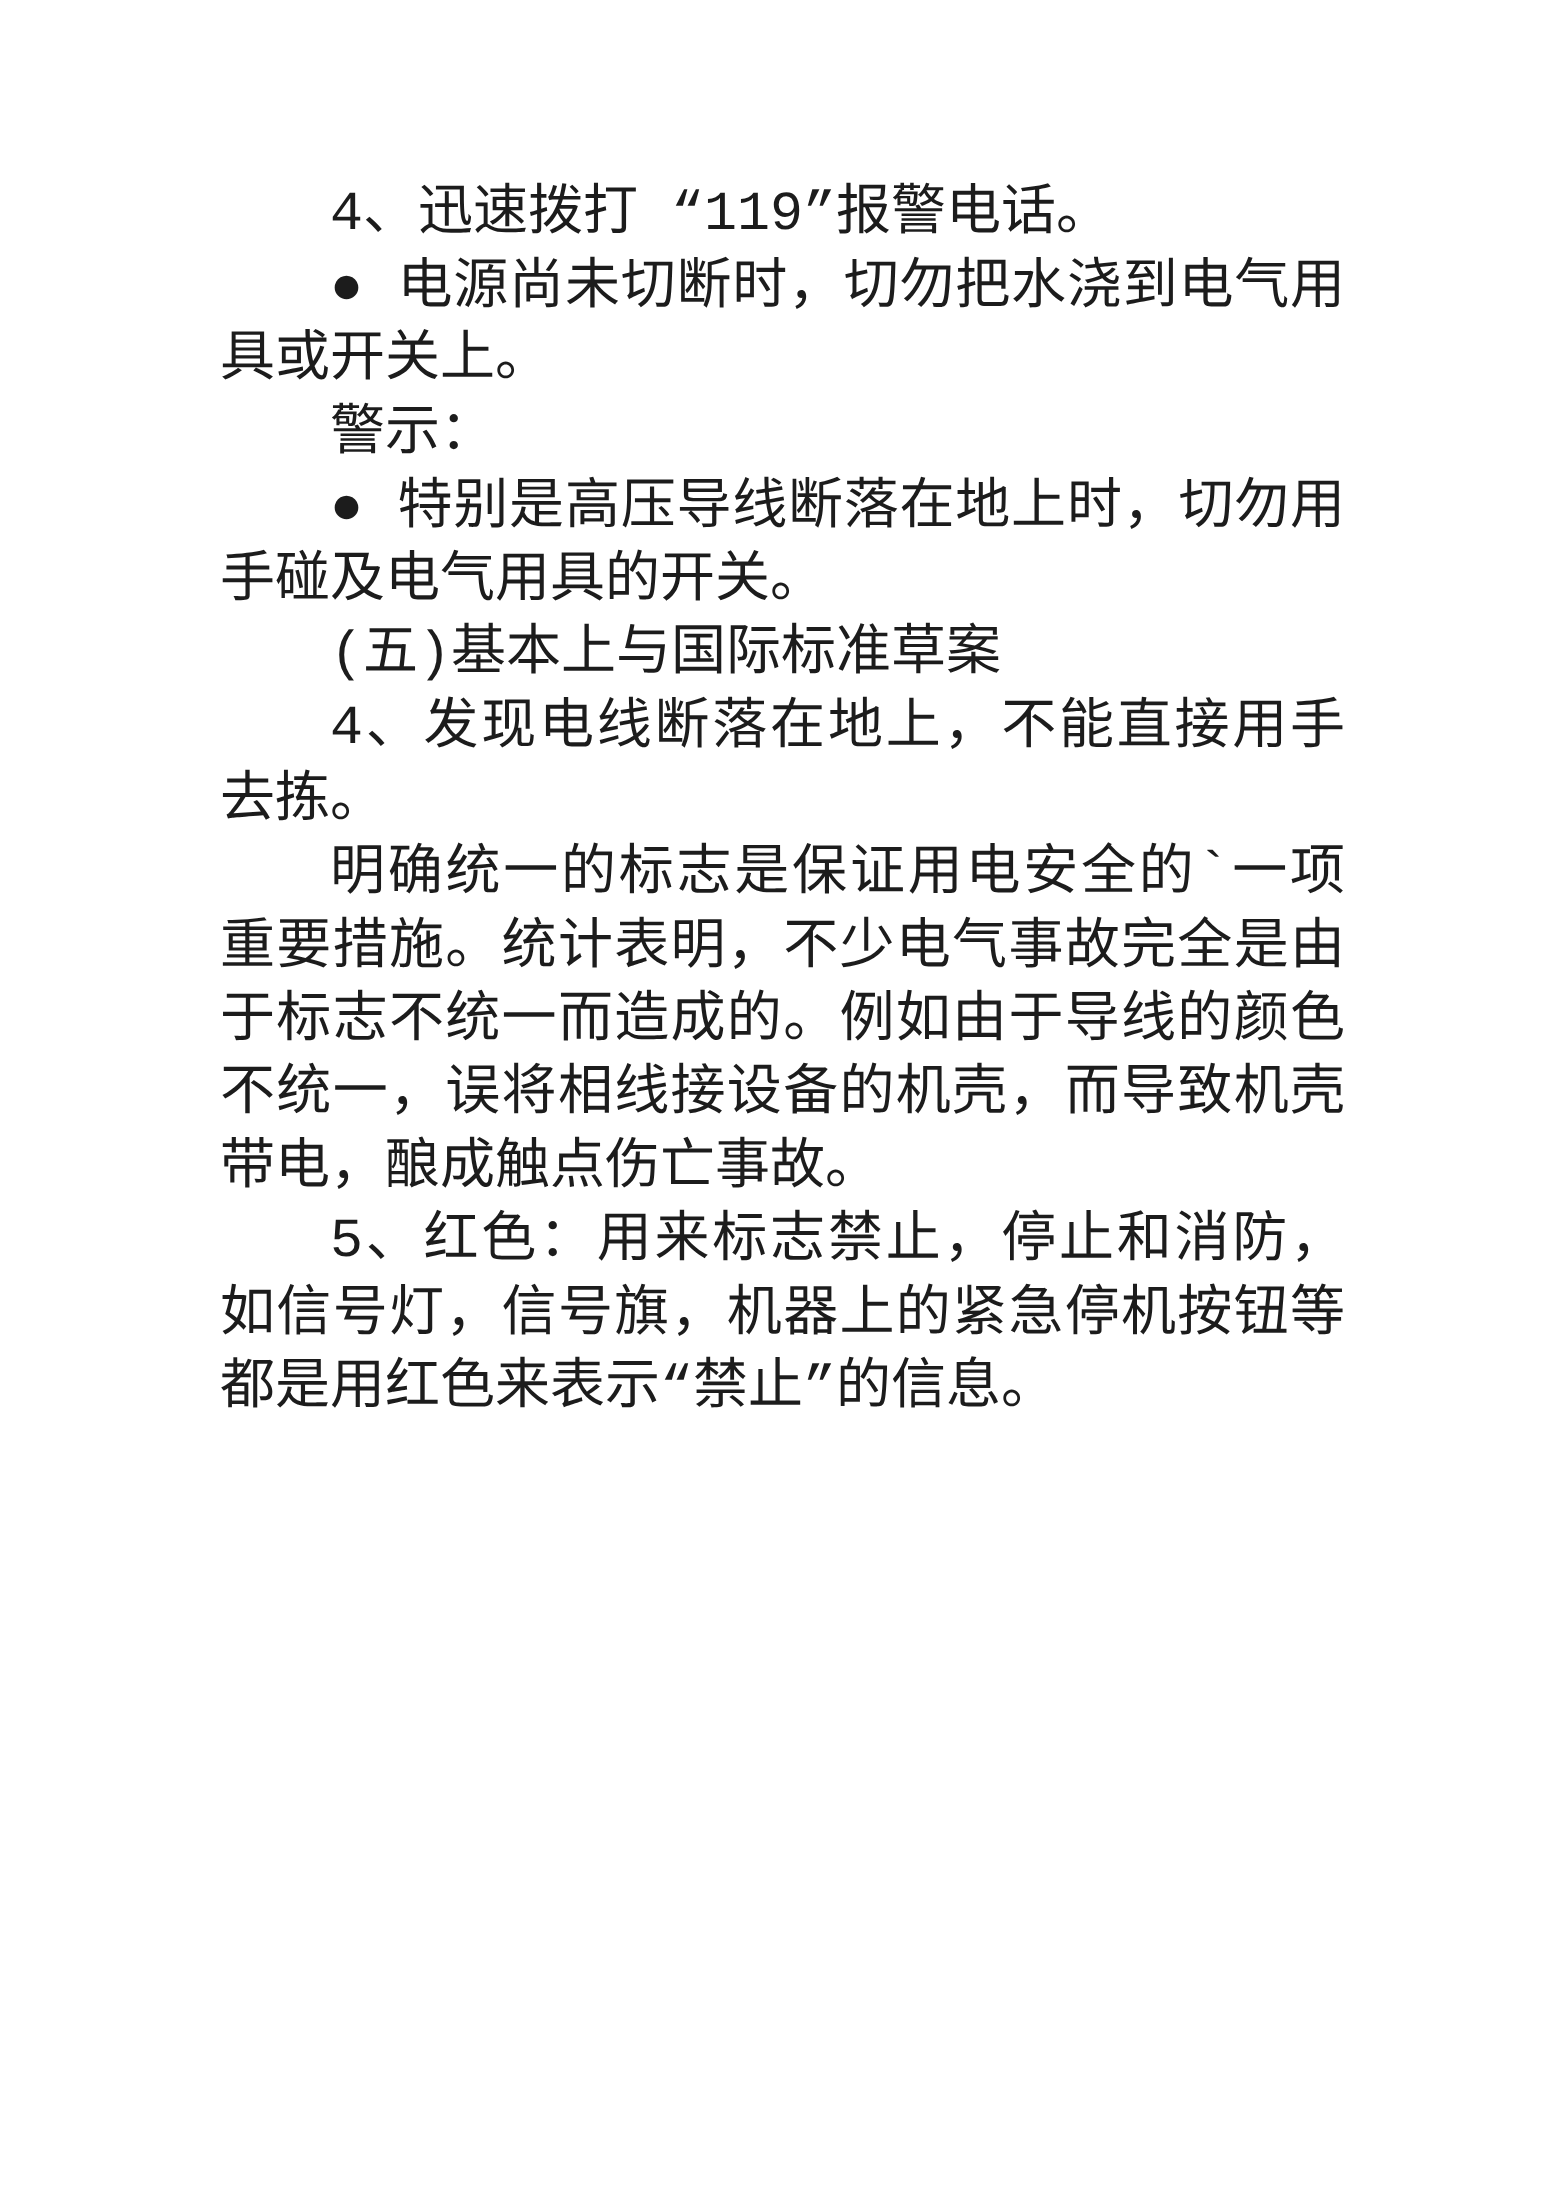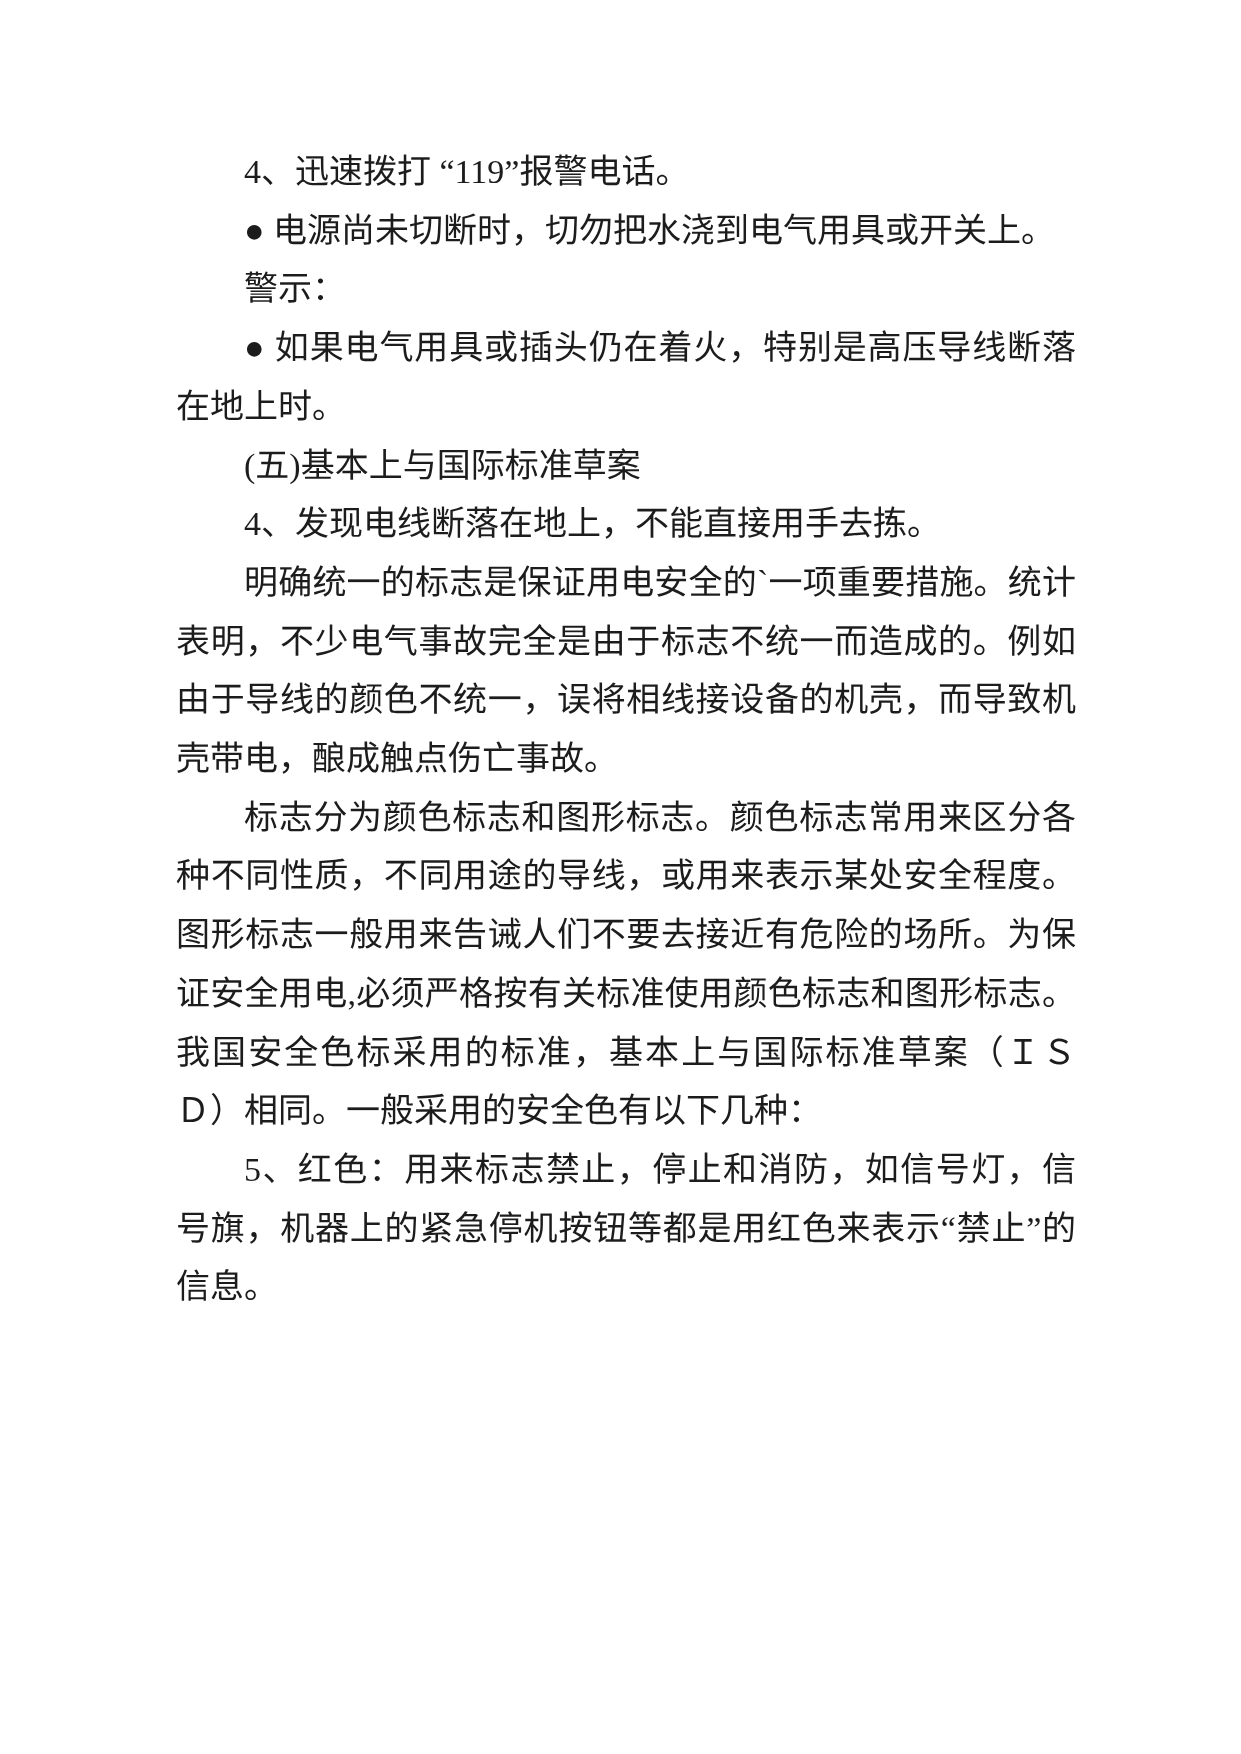--- a/index.html
+++ b/index.html
@@ -12,42 +12,41 @@
     width: 1241px;
     height: 1754px;
     background: #ffffff;
     overflow: hidden;
   }
   .doc {
     position: absolute;
     left: 176px;
     top: 143px;
     width: 900px;
-    font-family: Liberation Serif, serif;
-    font-size: 34px;
+    font-family: Liberation Mono, monospace;
+    font-size: 44px;
     line-height: 58.7px;
     color: #1c1c1c;
     text-align: justify;
     text-justify: inter-ideograph;
   }
   .para {
     margin: 0;
     padding: 0;
     text-indent: 2em;
     word-break: break-all;
   }
 </style>
 </head>
 <body>
 
 <div class="page">
   <div class="doc" id="doc">
       <p class="para">4、迅速拨打 “119”报警电话。</p>
       <p class="para">● 电源尚未切断时，切勿把水浇到电气用具或开关上。</p>
       <p class="para">警示：</p>
-      <p class="para">● 如果电气用具或插头仍在着火，特别是高压导线断落在地上时。</p>
+      <p class="para">● 特别是高压导线断落在地上时，切勿用手碰及电气用具的开关。</p>
       <p class="para">(五)基本上与国际标准草案</p>
       <p class="para">4、发现电线断落在地上，不能直接用手去拣。</p>
       <p class="para">明确统一的标志是保证用电安全的`一项重要措施。统计表明，不少电气事故完全是由于标志不统一而造成的。例如由于导线的颜色不统一，误将相线接设备的机壳，而导致机壳带电，酿成触点伤亡事故。</p>
-      <p class="para">标志分为颜色标志和图形标志。颜色标志常用来区分各种不同性质，不同用途的导线，或用来表示某处安全程度。图形标志一般用来告诫人们不要去接近有危险的场所。为保证安全用电,必须严格按有关标准使用颜色标志和图形标志。我国安全色标采用的标准，基本上与国际标准草案（ＩＳＤ）相同。一般采用的安全色有以下几种：</p>
       <p class="para">5、红色：用来标志禁止，停止和消防，如信号灯，信号旗，机器上的紧急停机按钮等都是用红色来表示“禁止”的信息。</p>
     </div>
 </div>
 
 </body></html>

